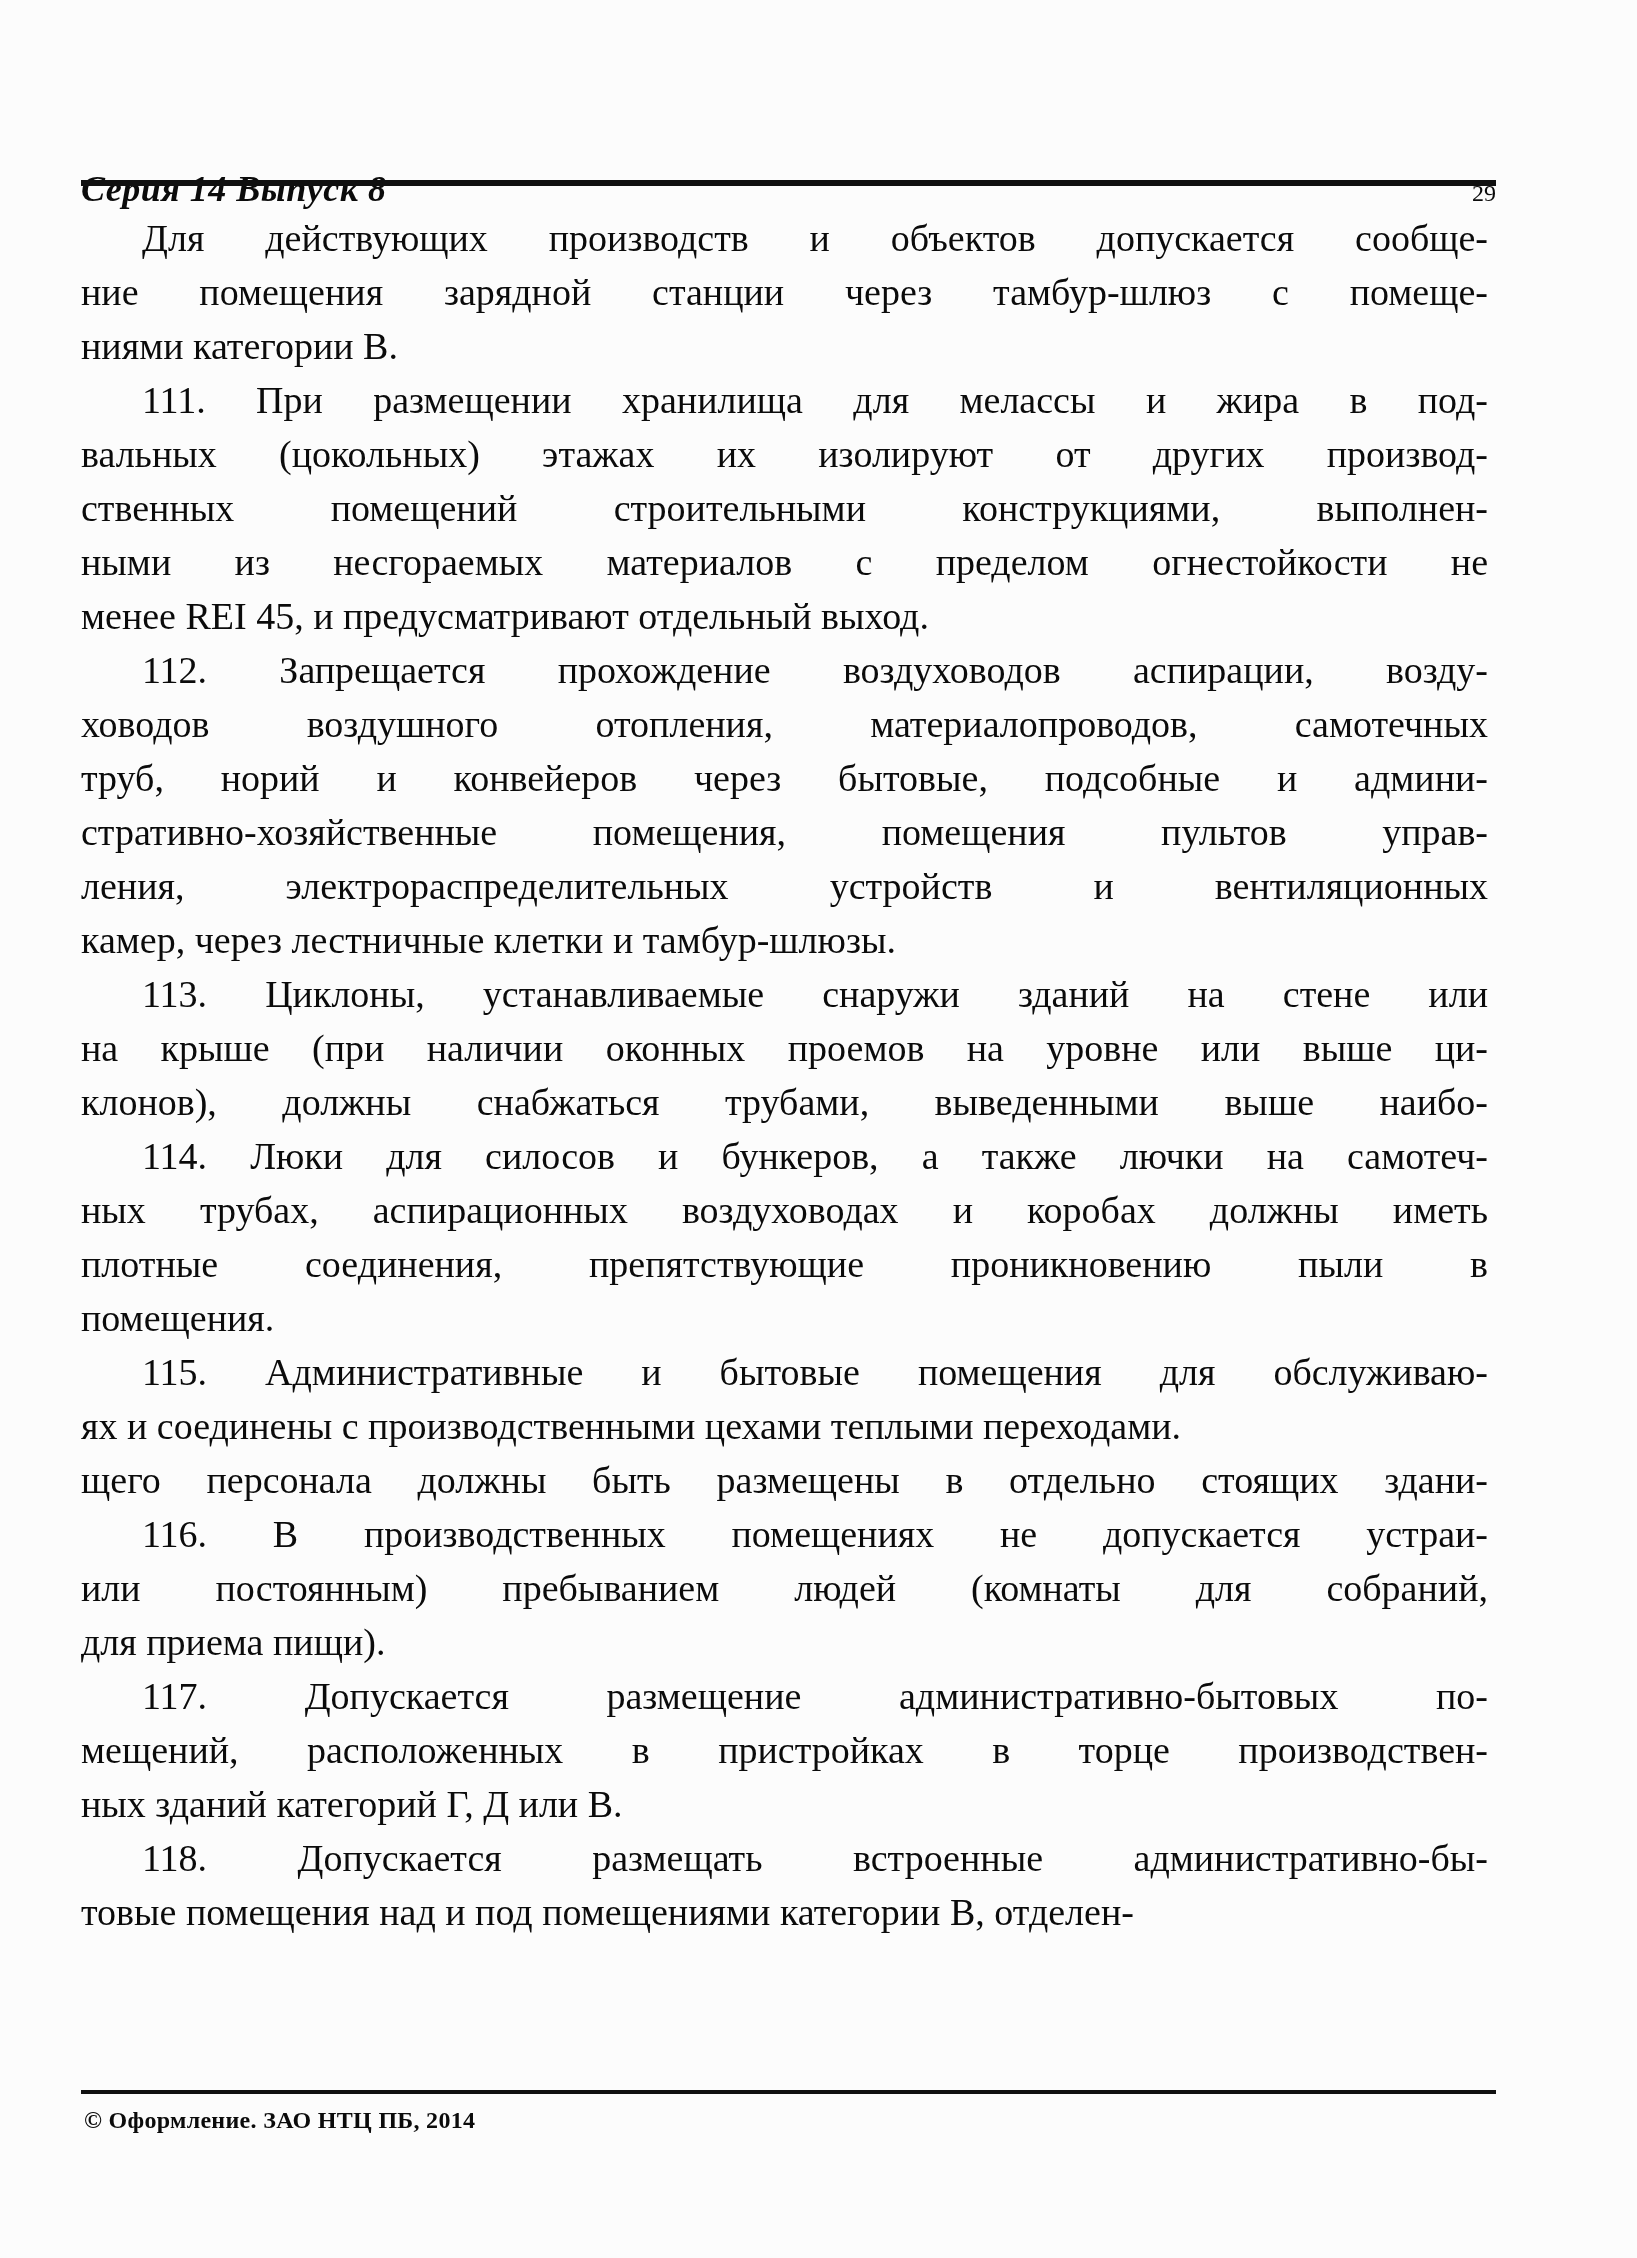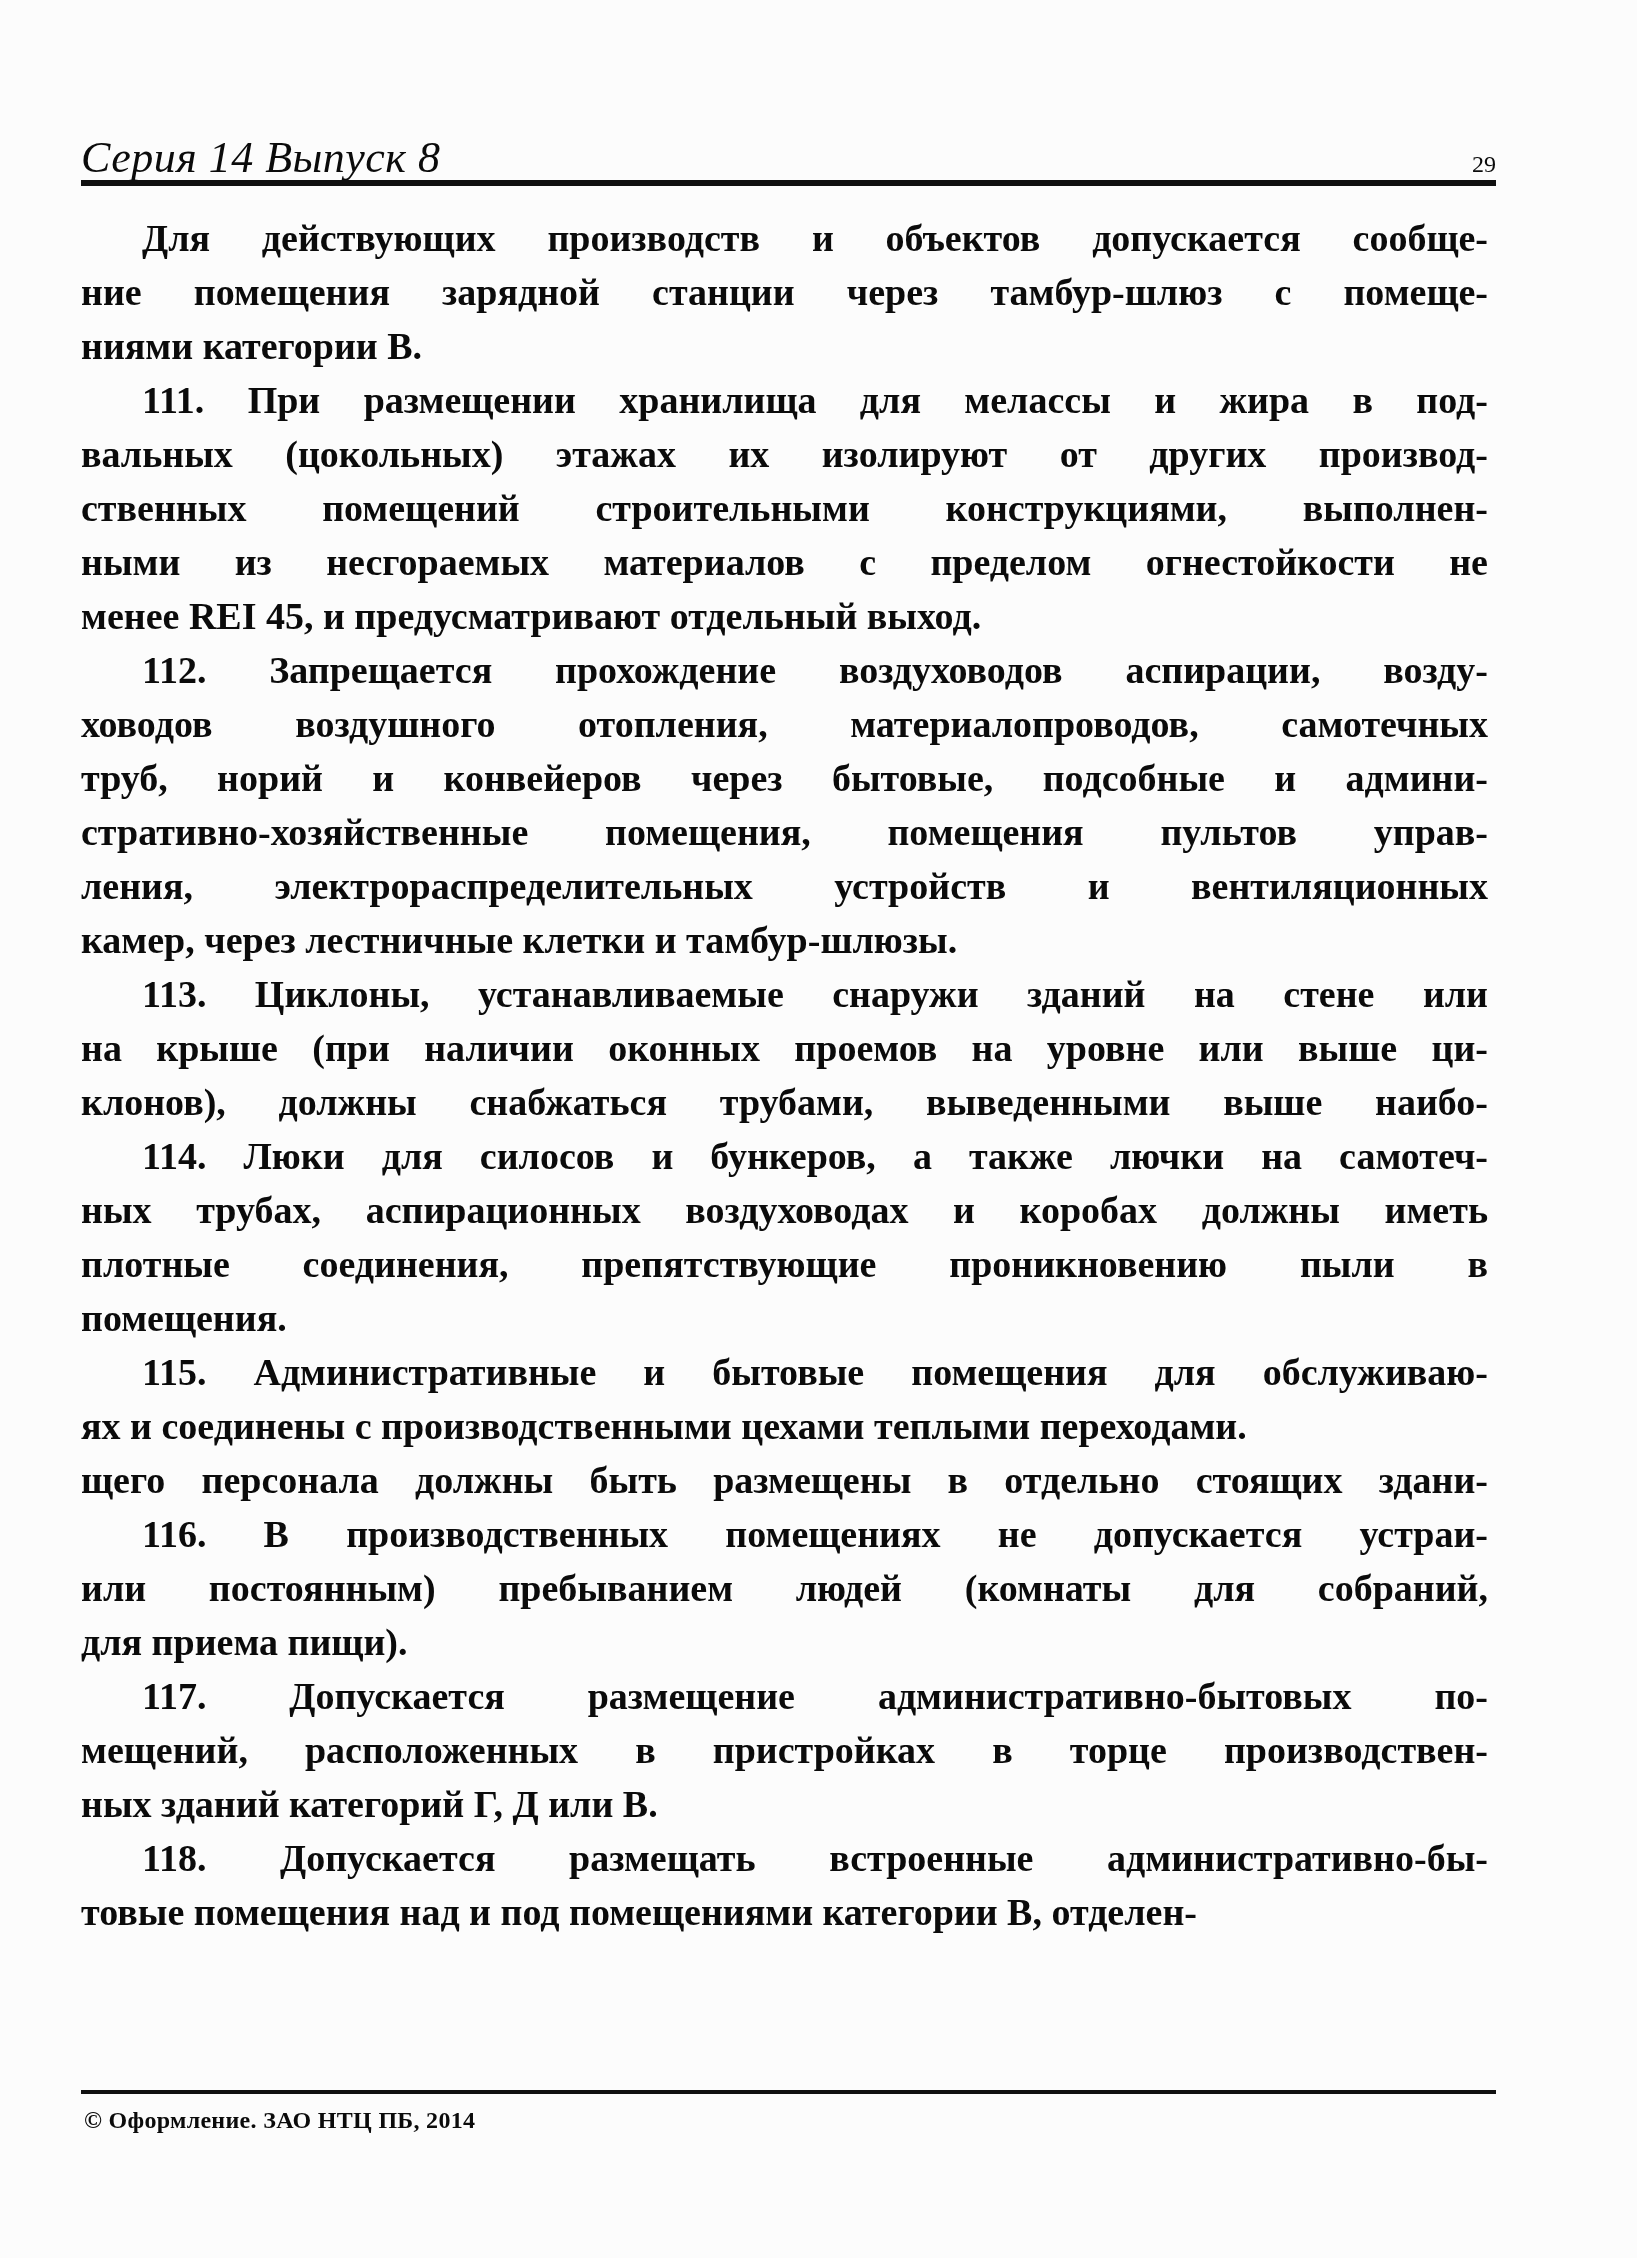--- a/index.html
+++ b/index.html
@@ -19,24 +19,25 @@
   .header {
     position: absolute;
     top: 132px;
     left: 81px;
     width: 1415px;
     display: flex;
     justify-content: space-between;
     align-items: baseline;
   }
   .running-title {
-    font-size: 44px;
+    font-size: 36px;
     font-style: italic;
-    font-weight: normal;
+    font-weight: bold;
     letter-spacing: 0.5px;
+    margin-top: 36px;
   }
   .page-number {
     font-size: 24px;
     font-weight: normal;
   }
   .rule {
     position: absolute;
     left: 81px;
     width: 1415px;
     background: #101010;
@@ -55,21 +56,20 @@
     left: 81px;
     width: 1407px;
     font-size: 38px;
   }
   .line {
     height: 54px;
     line-height: 54px;
     text-align: justify;
     text-align-last: justify;
     white-space: nowrap;
-    font-weight: bold;
   }
   .line.last {
     text-align-last: left;
   }
   .line.first {
     text-indent: 61px;
   }
   .footer {
     position: absolute;
     top: 2107px;

